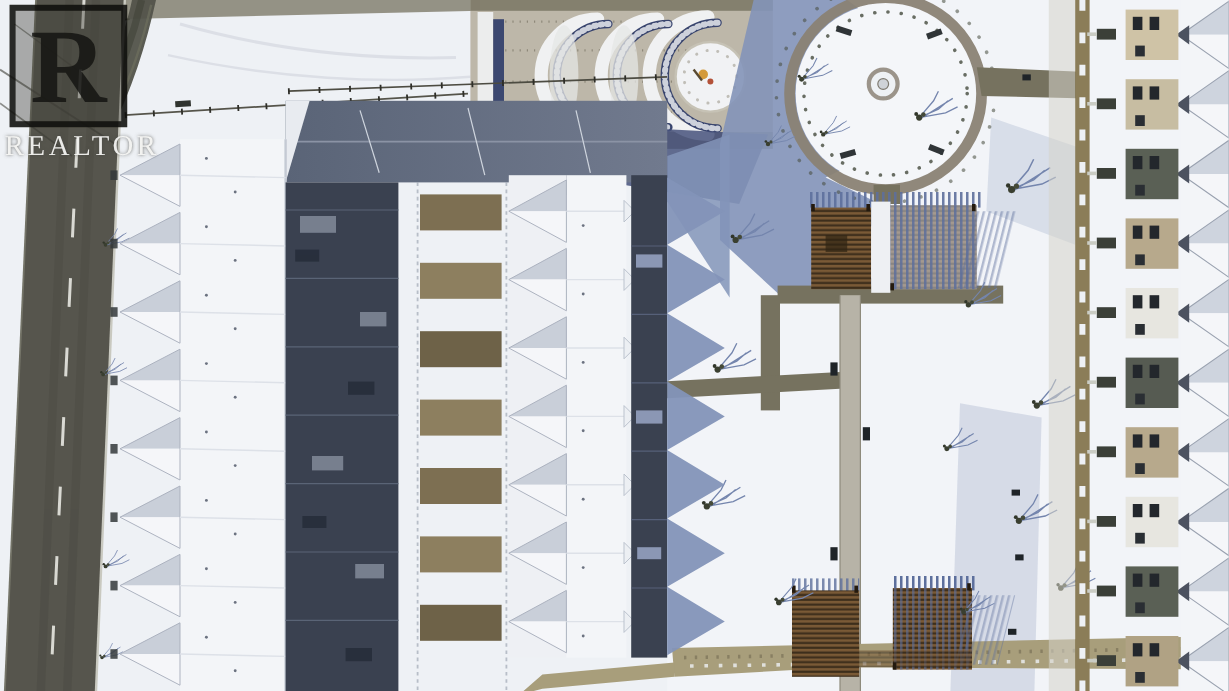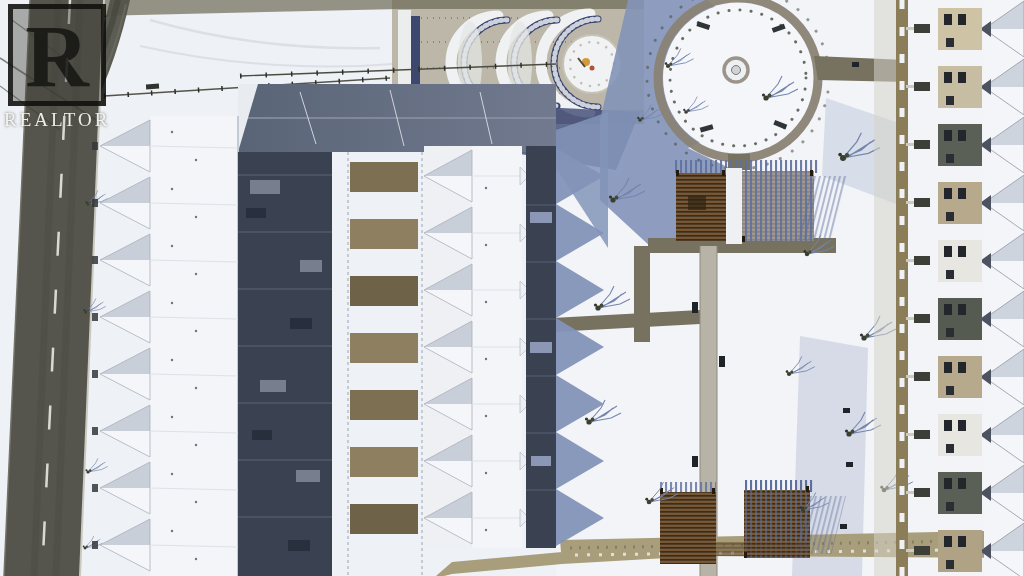--- a/index.html
+++ b/index.html
@@ -18,21 +18,21 @@
   .f-plight{fill:var(--pathLight,#b7b3a7)} .s-ring{stroke:var(--ringPath,#8a8274)}
   .f-yard{fill:var(--darkYard,#3a4150)} .f-sblue{fill:var(--shadowBlue,#8394b8)}
   .f-snavy{fill:var(--shadowNavy,#46527c)}
   
   .wm{position:absolute;left:8px;top:4px;z-index:50;pointer-events:none;}
   .wm-box{width:98px;height:102px;background:rgba(62,62,56,.40);
           border:5px solid rgba(12,12,10,.82);display:flex;align-items:center;
           justify-content:center;box-sizing:border-box;}
   .wm-r{font-family:"Liberation Serif",serif;font-weight:700;font-size:88px;
         line-height:.92;color:rgba(18,18,16,.82);transform:translateY(2px);}
-  .wm-label{font-family:"Liberation Serif",serif;font-size:19px;letter-spacing:3px;
+  .wm-label{font-family:"Liberation Serif",serif;font-size:24px;letter-spacing:3px;
         color:rgba(248,248,246,.92);margin-top:3px;margin-left:-4px;
         text-shadow:0 0 3px rgba(70,70,66,.8);}
 </style>
 </head>
 <body>
 
 <div class="stage">
 
 <svg width="1024" height="576" viewBox="0 0 1024 576">
   <defs>

